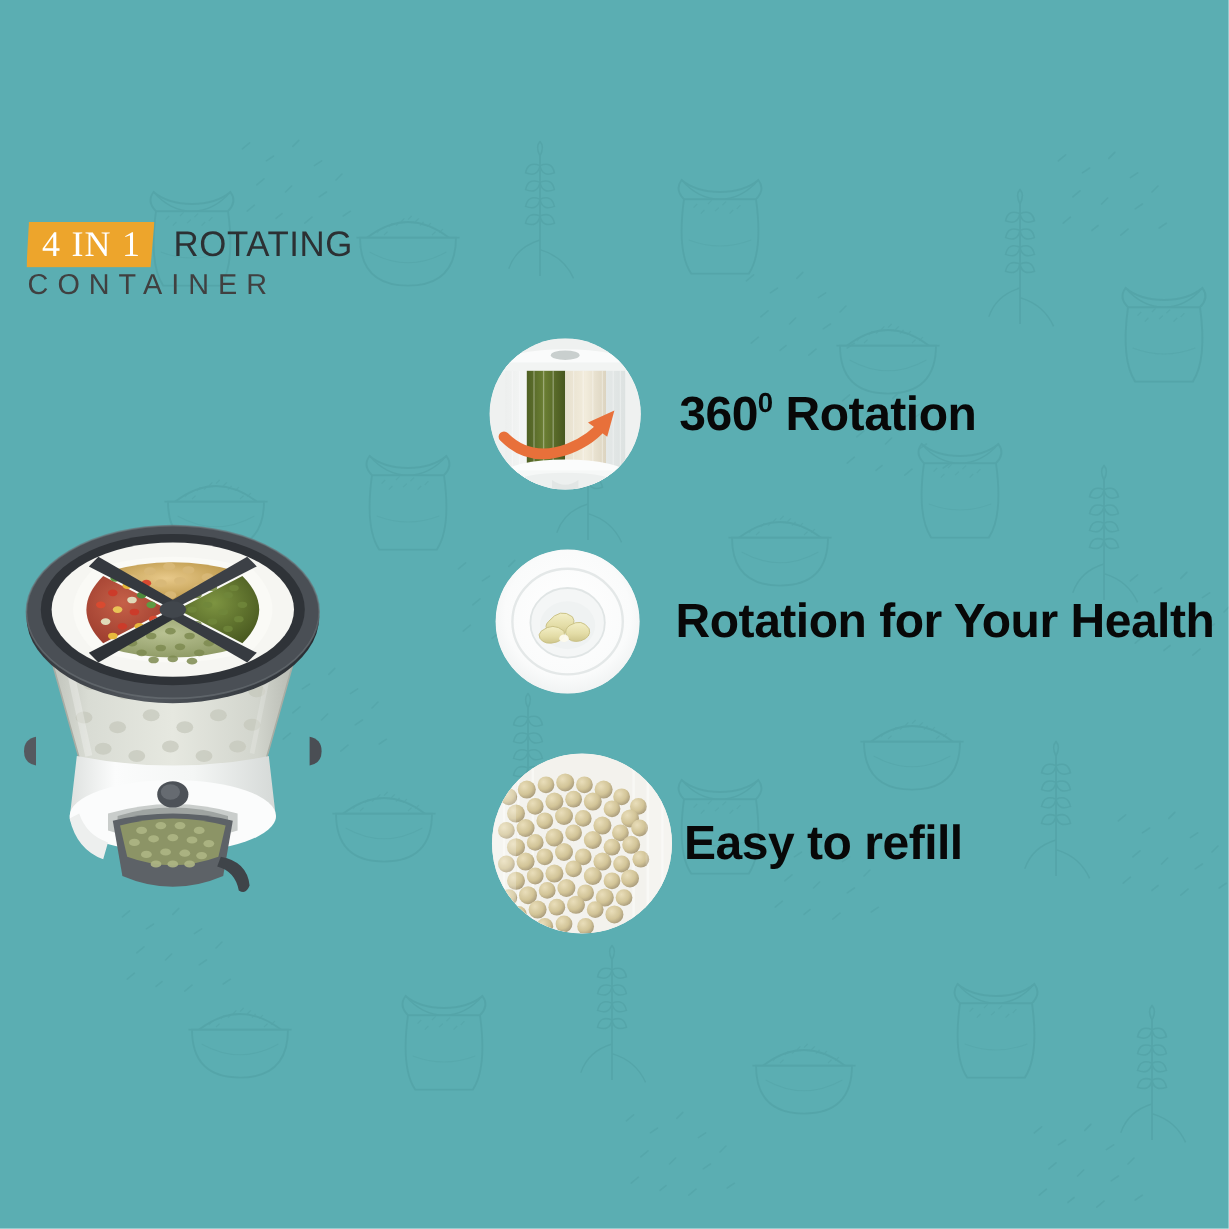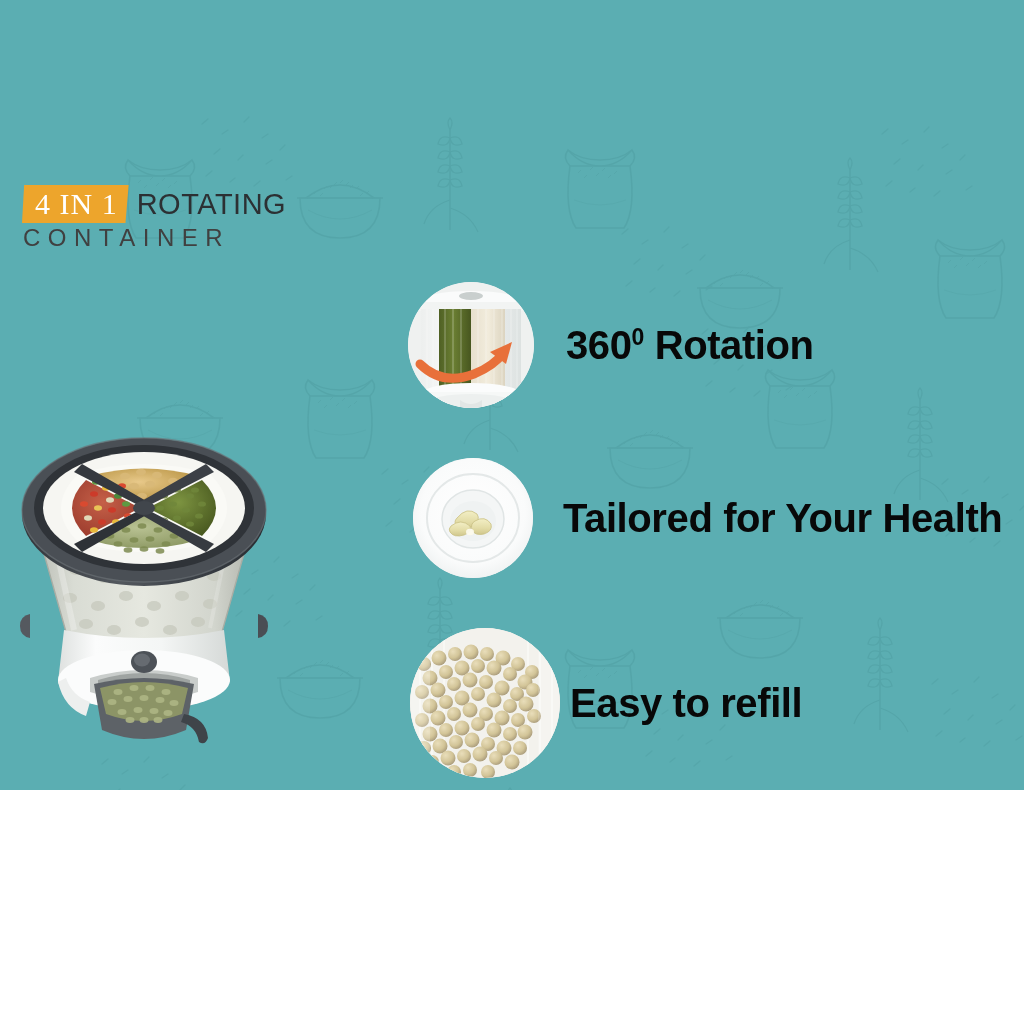--- a/index.html
+++ b/index.html
@@ -3,21 +3,21 @@
 <meta charset="utf-8">
 <style>
   html, body {
     margin: 0;
     padding: 0;
     background: #ffffff;
   }
   #canvas {
     position: relative;
     width: 1024px;
-    height: 790px;
+    height: 1024px;
     overflow: hidden;
     background: #5BAEB2;
     font-family: "Liberation Sans", sans-serif;
   }
 
   
   #bg-pattern {
     position: absolute;
     inset: 0;
     opacity: 0.13;
@@ -47,21 +47,21 @@
     letter-spacing: 1px;
     white-space: nowrap;
     clip-path: polygon(2% 0, 100% 0, 97% 100%, 0 100%);
   }
   #word-rotating {
     font-size: 29px;
     line-height: 38px;
     font-weight: 300;
     color: #2C3033;
     letter-spacing: 0.5px;
-    margin-left: 8px;
+    margin-left: 16px;
     white-space: nowrap;
     transform: scaleY(1.02);
   }
   #line-food-storage {
     margin-top: 4px;
     font-size: 35px;
     line-height: 40px;
     font-weight: 700;
     color: #282B2D;
     letter-spacing: 0.4px;
@@ -341,21 +341,21 @@
           <ellipse cx="60" cy="61" rx="31" ry="29" fill="#F4F6F6" stroke="#E0E5E5" stroke-width="1.5"></ellipse>
           <ellipse cx="60" cy="63" rx="23" ry="20" fill="#EFF2F2"></ellipse>
 
           <path d="M44 60 q10 -12 20 -4 q4 6 -4 12 q-10 6 -16 0 q-4 -4 0 -8 z" fill="url(#g-garlic1)" stroke="#C9C084" stroke-width="0.8"></path>
           <path d="M38 68 q10 -8 19 0 q2 6 -6 9 q-10 3 -14 -3 q-2 -3 1 -6 z" fill="url(#g-garlic1)" stroke="#C9C084" stroke-width="0.8"></path>
           <path d="M62 63 q10 -6 16 3 q2 7 -7 10 q-9 2 -12 -4 q-2 -6 3 -9 z" fill="url(#g-garlic1)" stroke="#C9C084" stroke-width="0.8"></path>
           <ellipse cx="57" cy="74" rx="4" ry="3.2" fill="#FCFAEC" opacity="0.95"></ellipse>
         </g>
       </svg>
     </div>
-    <div class="feature-label" id="label-1">Tailored for Your Health</div>
+    <div class="feature-label" id="label-1">Rotation for Your Health</div>
   </div>
 
   <div class="feature-row" id="feature-row-2">
     <div class="feature-thumb" id="thumb-2">
       <svg viewBox="0 0 150 150" width="150" height="150" aria-hidden="true">
         <defs>
           <clipPath id="clip2">
               <circle cx="75" cy="75" r="75"></circle>
             </clipPath>
           <radialGradient id="g-pea2" cx="35%" cy="32%" r="70%">

